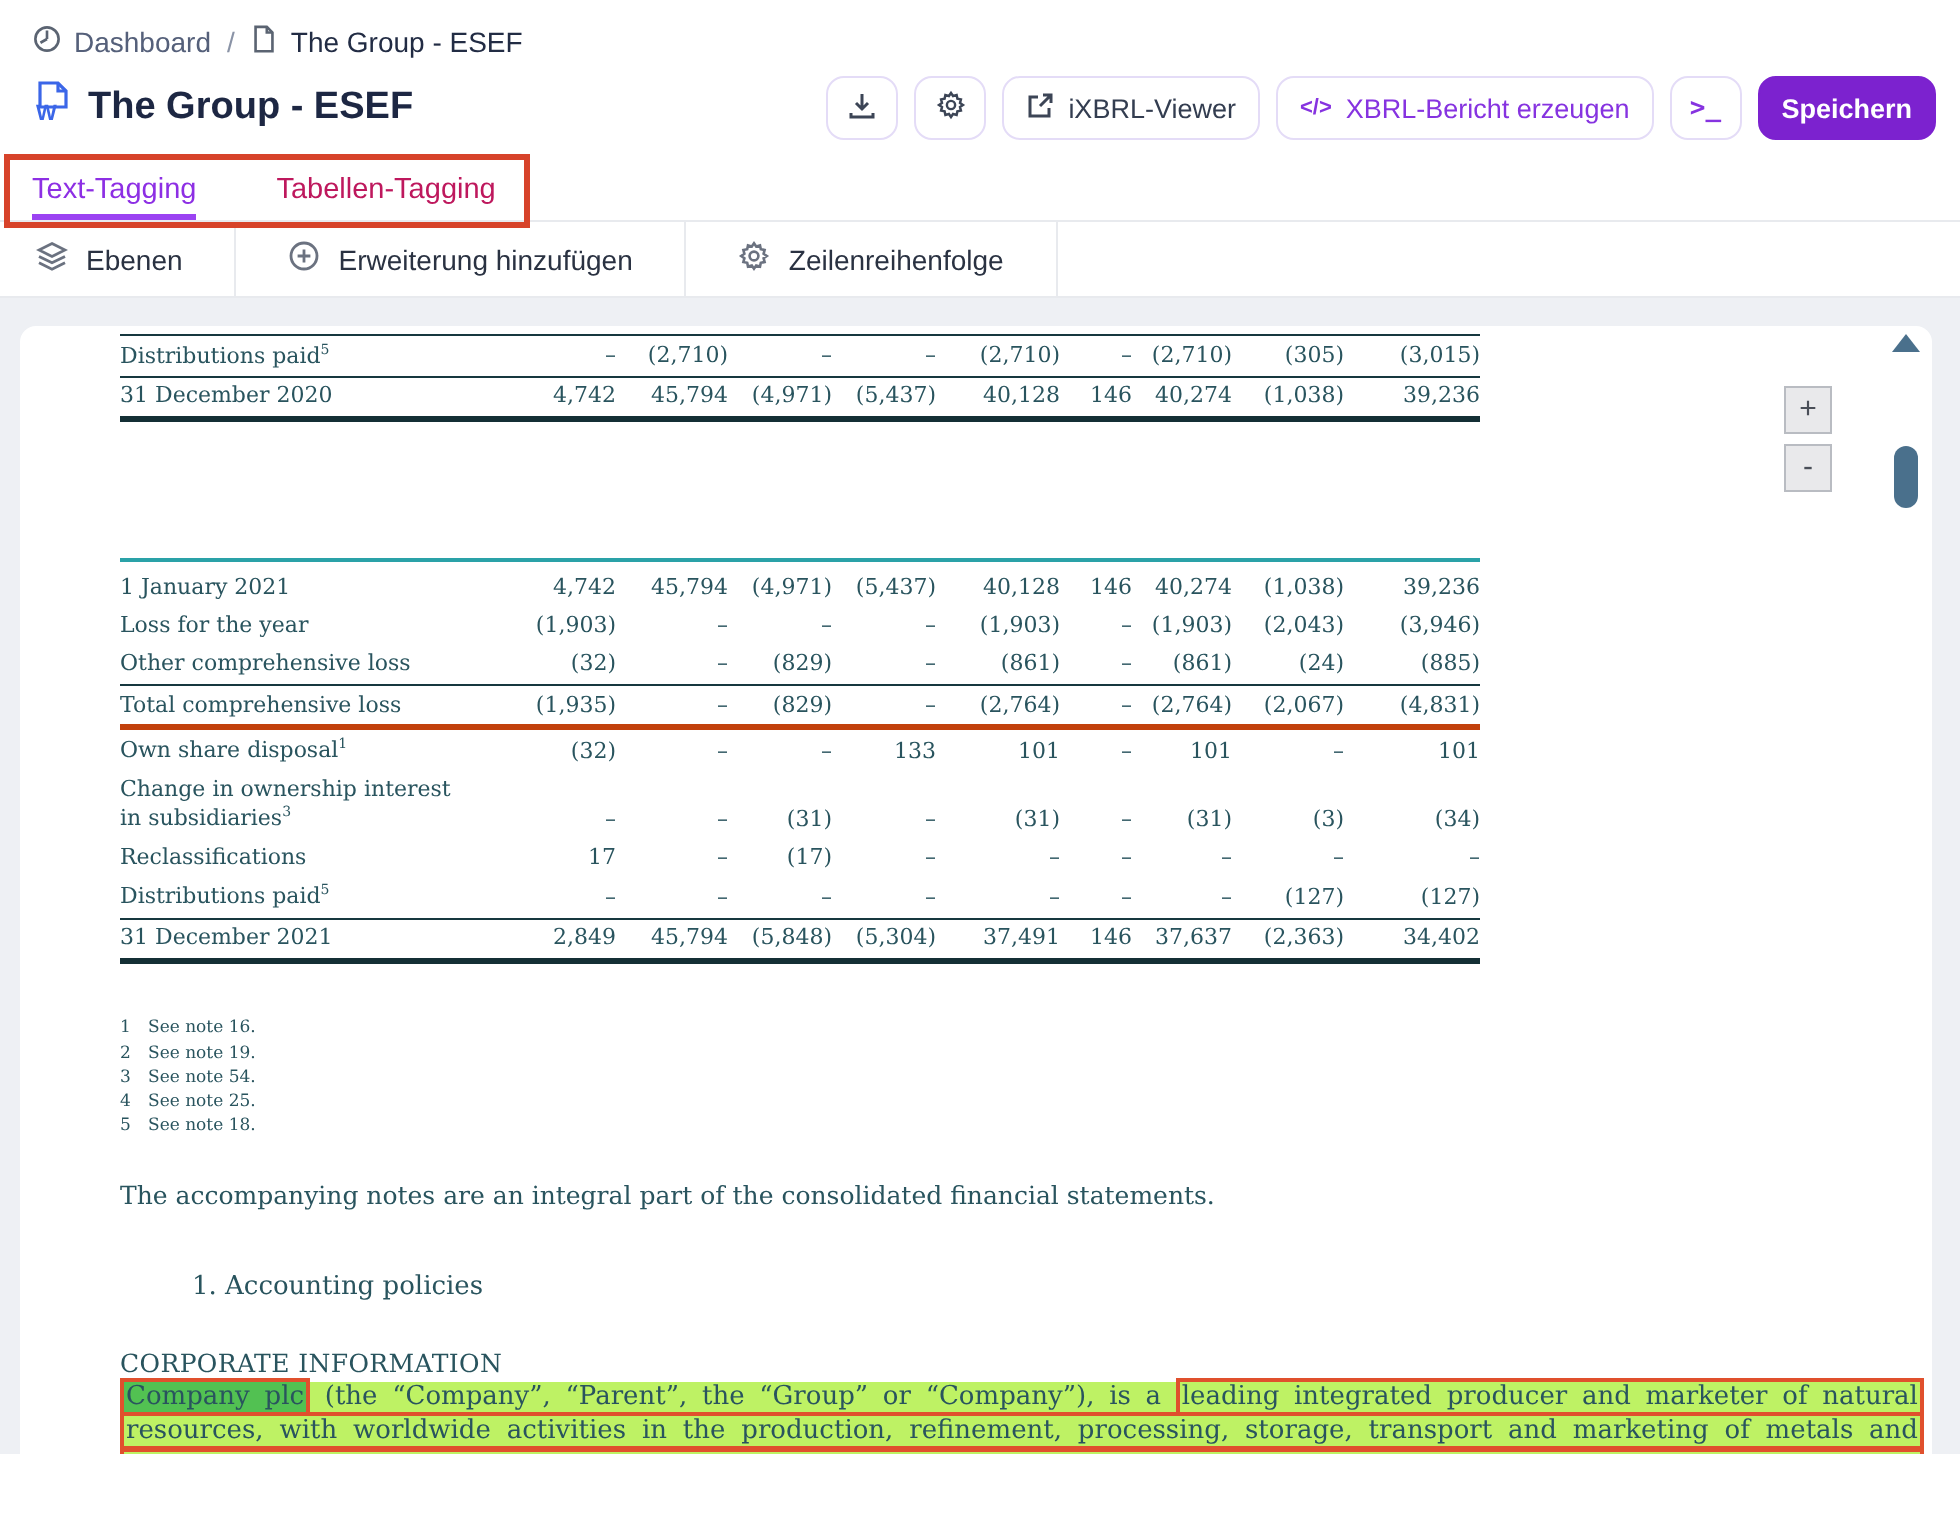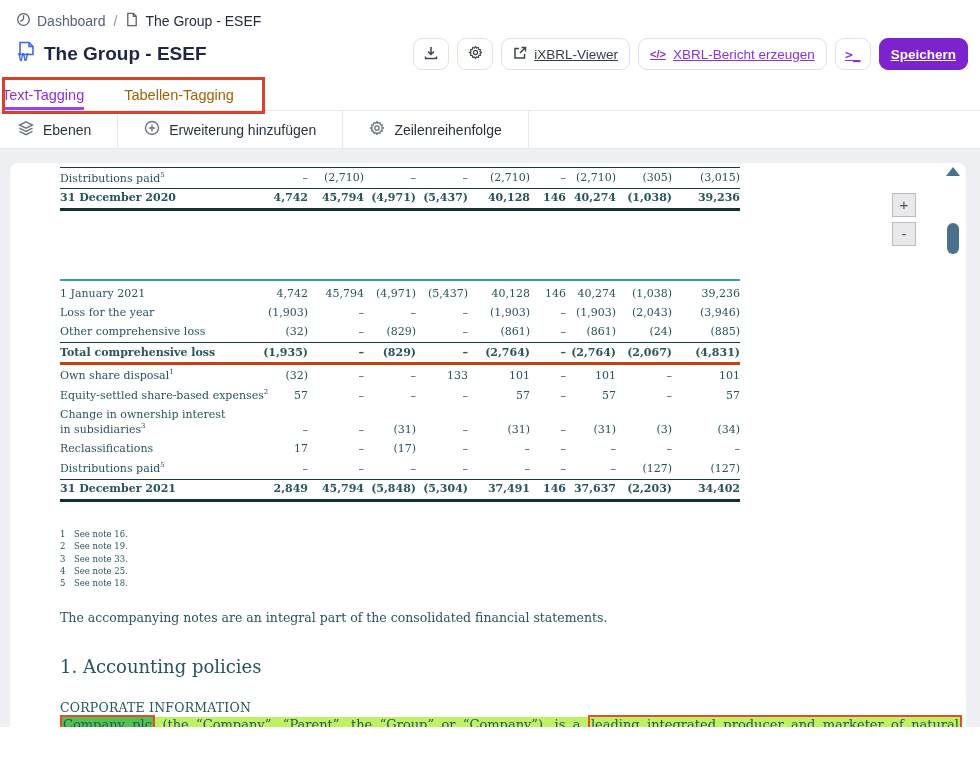--- a/index.html
+++ b/index.html
@@ -13,31 +13,31 @@
   .breadcrumb .crumb { display:flex; align-items:center; gap:6px; cursor:pointer; }
   .breadcrumb .crumb-current { color:#222c44; }
   .breadcrumb .sep { color:#8a93a6; }
   .title-row { display:flex; align-items:center; justify-content:space-between;
                padding:6px 12px 10px 16px; }
   .doc-title { display:flex; align-items:center; gap:8px; font-size:19px; font-weight:700;
                color:#1d2743; }
   .actions { display:flex; align-items:center; gap:8px; }
   .btn { display:flex; align-items:center; gap:7px; height:32px; padding:0 11px;
          background:#fff; border:1px solid #e4dcf7; border-radius:9px; font-size:13.5px;
-         color:#333d50; cursor:pointer; white-space:nowrap;text-decoration:underline; }
+         color:#333d50; cursor:pointer; white-space:nowrap; }
   .btn-icon { padding:0; width:36px; justify-content:center; }
   .btn-purple-text { color:#8633e0; }
   .btn-terminal { color:#8633e0; font-family:"DejaVu Sans Mono", monospace;
                   font-weight:700; font-size:13px; }
   .btn-primary { background:#7c22cf; border-color:#7c22cf; color:#fff; font-weight:600; }
 
   
-  .tabs-row { display:flex; gap:40px; padding:0 2px; border-bottom:1px solid #e8eaee;
+  .tabs-row { display:flex; gap:40px; padding:0 16px; border-bottom:1px solid #e8eaee;
               position:relative; height:31px; align-items:flex-end; }
-  .tab { font-size:14.5px; padding-bottom:7px; cursor:pointer; color:#a16207;
+  .tab { font-size:14.5px; padding-bottom:7px; cursor:pointer; color:#be185d;
          font-weight:500; }
   .tab.active { color:#8d2fe4; border-bottom:3px solid #9b43f2; padding-bottom:4px; }
   .tabs-annotation { position:absolute; left:2px; top:-3px; width:263px; height:37px;
                      border:3px solid #d7432a; pointer-events:none; z-index:5; }
 
   
   .toolbar { display:flex; border-bottom:1px solid #e8eaee; height:38px; }
   .tool { display:flex; align-items:center; gap:9px; padding:0 26px; font-size:14px;
           color:#2a3242; border-right:1px solid #e8eaee; cursor:pointer; }
   .tool:first-child { padding-left:18px; }
@@ -62,33 +62,33 @@
                cursor:pointer; }
   .scroll-thumb { width:12px; height:31px; margin:47px auto 0; background:#4a708c;
                   border-radius:6px; cursor:grab; }
 
   
   table.equity { border-collapse:collapse; table-layout:fixed; width:680px;
                  font-size:11px; line-height:1.3; }
   table.equity td { padding:2.5px 0; vertical-align:bottom; }
   td.lbl { white-space:nowrap; overflow:visible; }
   td.num { text-align:right; }
-  tr.bold td { font-weight:700; }
+  tr.bold td { font-weight:400; }
   tr.rule-top td { border-top:1px solid #17383f; }
   tr.rule-bottom td { border-bottom:3px solid #c2410c; }
   tr.rule-bottom-thick td { border-bottom:3px solid #142f35; }
   tr.rule-top-teal td { border-top:2px solid #2aa2a8; padding-top:6px;margin-left:36px; }
   sup { font-size:7px; color:#29545e; }
 
   
   .footnotes { margin-top:26px; font-size:8.5px; line-height:1.45; color:#29545e; }
   .fn-num { display:inline-block; width:14px; }
 
   .notes-line { margin-top:20px; font-size:12.5px; }
-  .section-heading { margin-top:31px; font-size:18px; }
+  .section-heading { margin-top:31px; font-size:13px;margin-left:36px; }
   .subheading { margin-top:23px; font-size:12.5px; letter-spacing:0.2px; }
 
   
   .para { font-size:13px; line-height:1.34; margin-top:1px; width:902px;
           text-align:justify; }
   .hl-light { background:#bef264; }
   .hl-dark  { background:#52c152; }
   .boxed { border:2px solid #e0502d; padding:0 1px;
            -webkit-box-decoration-break:clone; box-decoration-break:clone; }
 
@@ -310,32 +310,20 @@
             <td class="num">–</td>
             <td class="num">–</td>
             <td class="num">133</td>
             <td class="num">101</td>
             <td class="num">–</td>
             <td class="num">101</td>
             <td class="num">–</td>
             <td class="num">101</td>
           </tr>
           <tr class="">
-            <td class="lbl"><span>Equity-settled share-based expenses</span><sup>2</sup></td>
-            <td class="num">57</td>
-            <td class="num">–</td>
-            <td class="num">–</td>
-            <td class="num">–</td>
-            <td class="num">57</td>
-            <td class="num">–</td>
-            <td class="num">57</td>
-            <td class="num">–</td>
-            <td class="num">57</td>
-          </tr>
-          <tr class="">
             <td class="lbl"><span>Change in ownership interest</span><br><span>in subsidiaries</span><sup>3</sup></td>
             <td class="num">–</td>
             <td class="num">–</td>
             <td class="num">(31)</td>
             <td class="num">–</td>
             <td class="num">(31)</td>
             <td class="num">–</td>
             <td class="num">(31)</td>
             <td class="num">(3)</td>
             <td class="num">(34)</td>
@@ -366,30 +354,30 @@
           </tr>
           <tr class="bold rule-top rule-bottom-thick">
             <td class="lbl"><span>31 December 2021</span></td>
             <td class="num">2,849</td>
             <td class="num">45,794</td>
             <td class="num">(5,848)</td>
             <td class="num">(5,304)</td>
             <td class="num">37,491</td>
             <td class="num">146</td>
             <td class="num">37,637</td>
-            <td class="num">(2,203)</td>
+            <td class="num">(2,363)</td>
             <td class="num">34,402</td>
           </tr>
         </tbody>
     </table>
 
     <div class="footnotes">
         <div><span class="fn-num">1</span><span>See note 16.</span></div>
         <div><span class="fn-num">2</span><span>See note 19.</span></div>
-        <div><span class="fn-num">3</span><span>See note 33.</span></div>
+        <div><span class="fn-num">3</span><span>See note 54.</span></div>
         <div><span class="fn-num">4</span><span>See note 25.</span></div>
         <div><span class="fn-num">5</span><span>See note 18.</span></div>
       </div>
 
     <div class="notes-line">The accompanying notes are an integral part of the consolidated financial statements.</div>
 
     <div class="section-heading">1. Accounting policies</div>
 
     <div class="subheading">CORPORATE INFORMATION</div>
 

